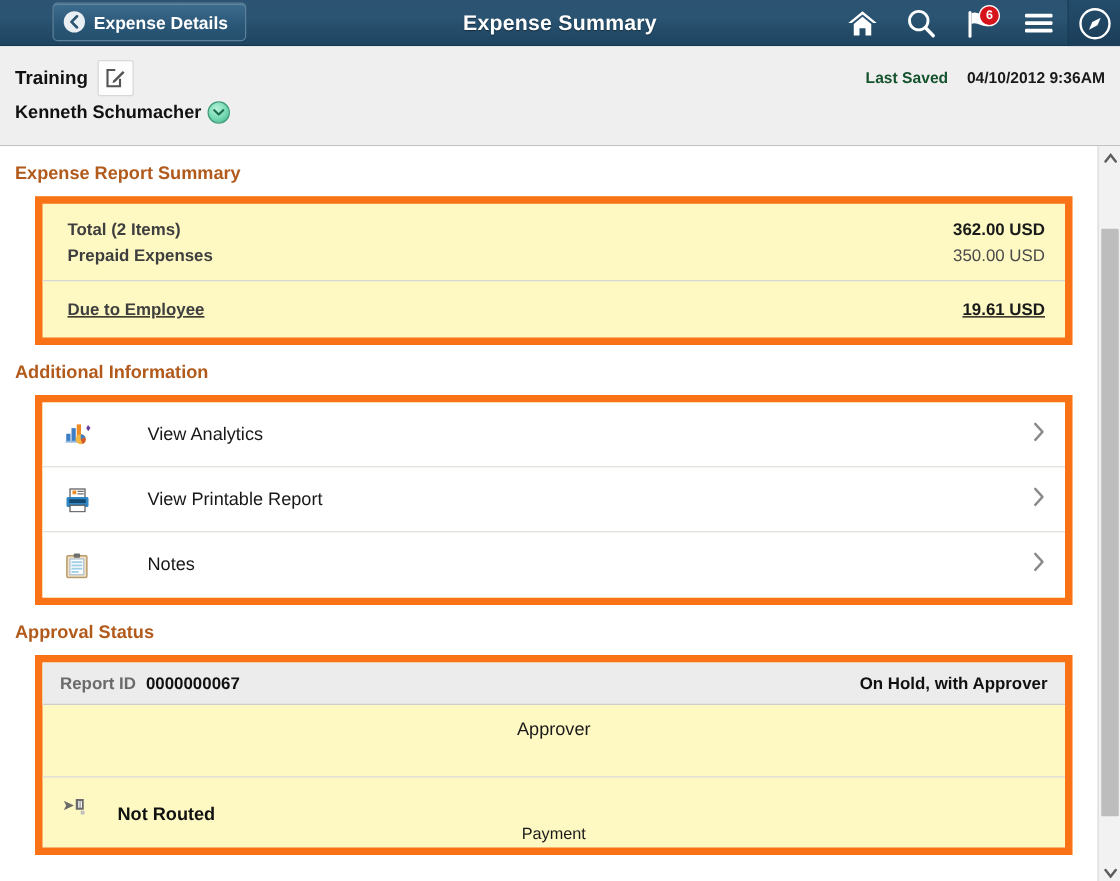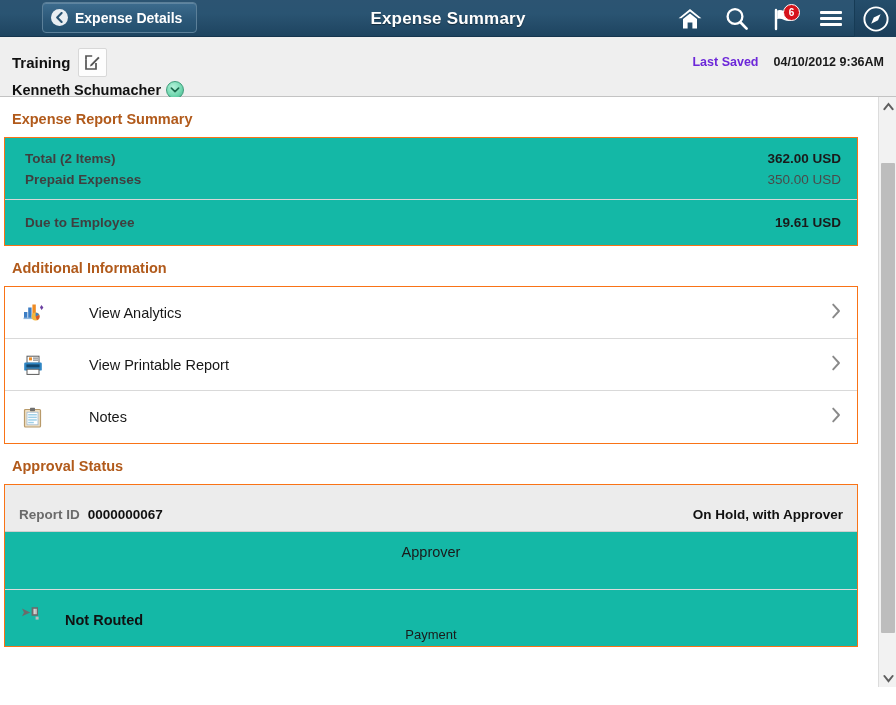--- a/index.html
+++ b/index.html
@@ -78,21 +78,21 @@
   }
   .hamburger { width: 22px; }
   .hamburger span {
     display: block; height: 3px; background: #fff;
     border-radius: 1px; margin: 3px 0;
   }
 
   
   .subheader {
     position: relative;
-    height: 60px;
+    height: 80px;
     background: #efefef;
     border-bottom: 1px solid #c3c3c3;
     padding: 8px 12px 0 12px;
   }
   .sh-left { position: absolute; left: 12px; top: 9px; }
   .sh-row1 { display: flex; align-items: center; gap: 8px; height: 32px; }
   .sh-title { font-size: 15px; font-weight: bold; color: #111; }
   .edit-btn {
     width: 29px; height: 29px;
     background: #fdfdfd;
@@ -119,54 +119,54 @@
     border: 1px solid #4e9c63;
     border-radius: 4px;
     cursor: pointer;
     box-shadow: inset 0 1px 0 rgba(255,255,255,.55);
   }
   .last-saved {
     margin-top: 8px;
     font-size: 12.5px;
     white-space: nowrap;
   }
-  .last-saved .lbl { color: #6d28d9; font-weight: bold; }
+  .last-saved .lbl { color: #14532d; font-weight: bold; }
   .last-saved .val { color: #1a1a1a; font-weight: bold; margin-left: 15px; }
 
   
   .body-wrap { position: relative; height: 590px; }
   .content {
     position: absolute; inset: 0 18px 0 0;
     overflow: hidden;
     padding: 0 0 0 0;
     background: #fff;
   }
   .sec-title {
     color: #b15a1b;
     font-size: 14.5px;
     font-weight: bold;
     padding: 14px 0 10px 12px;
   }
   .panel {
-    margin: 0 20px 0 4px;
-    border: 1px solid #f97316;
-    background: #14b8a6;
+    margin: 0 20px 0 28px;
+    border: 6px solid #f97316;
+    background: #fef9c3;
   }
 
   
   .sum-group { padding: 10px 16px 9px 20px; }
   .sum-row {
     display: flex; justify-content: space-between; align-items: center;
     padding: 3px 0;
   }
   .sum-label { font-size: 13.5px; color: #3f3f3f; font-weight: bold; }
   .sum-val { font-size: 13.5px; color: #1a1a1a; font-weight: bold; }
   .sum-val.light { color: #4a4a4a; font-weight: normal; }
   .sum-divider { height: 1px; background: #d7d7d7; }
-  .sum-group.total-group { padding: 12px 16px 12px 20px; }
+  .sum-group.total-group { padding: 12px 16px 12px 20px; text-decoration: underline; }
 
   
   .list-item {
     position: relative;
     display: flex; align-items: center;
     height: 52px;
     padding: 0 34px 0 18px;
     border-bottom: 1px solid #d9d9d9;
     cursor: pointer;
     background: #fff;
@@ -179,21 +179,21 @@
     position: absolute; right: 16px; top: 50%;
     transform: translateY(-50%);
     color: #8a8a8a;
   }
 
   
   .appr-head {
     display: flex; align-items: center; justify-content: space-between;
     background: #ececec;
     border-bottom: 1px solid #cfcfcf;
-    padding: 22px 14px 9px 14px;
+    padding: 9px 14px 9px 14px;
   }
   .appr-head-left { font-size: 13.5px; }
   .appr-head-left .k { color: #6b6b6b; font-weight: bold; }
   .appr-head-left .v { color: #111; font-weight: bold; margin-left: 8px; }
   .appr-head-right { font-size: 13.5px; font-weight: bold; color: #111; }
   .appr-stage {
     position: relative;
     min-height: 58px;
     border-bottom: 1px solid #dcdcdc;
     display: flex; align-items: flex-start; justify-content: center;

